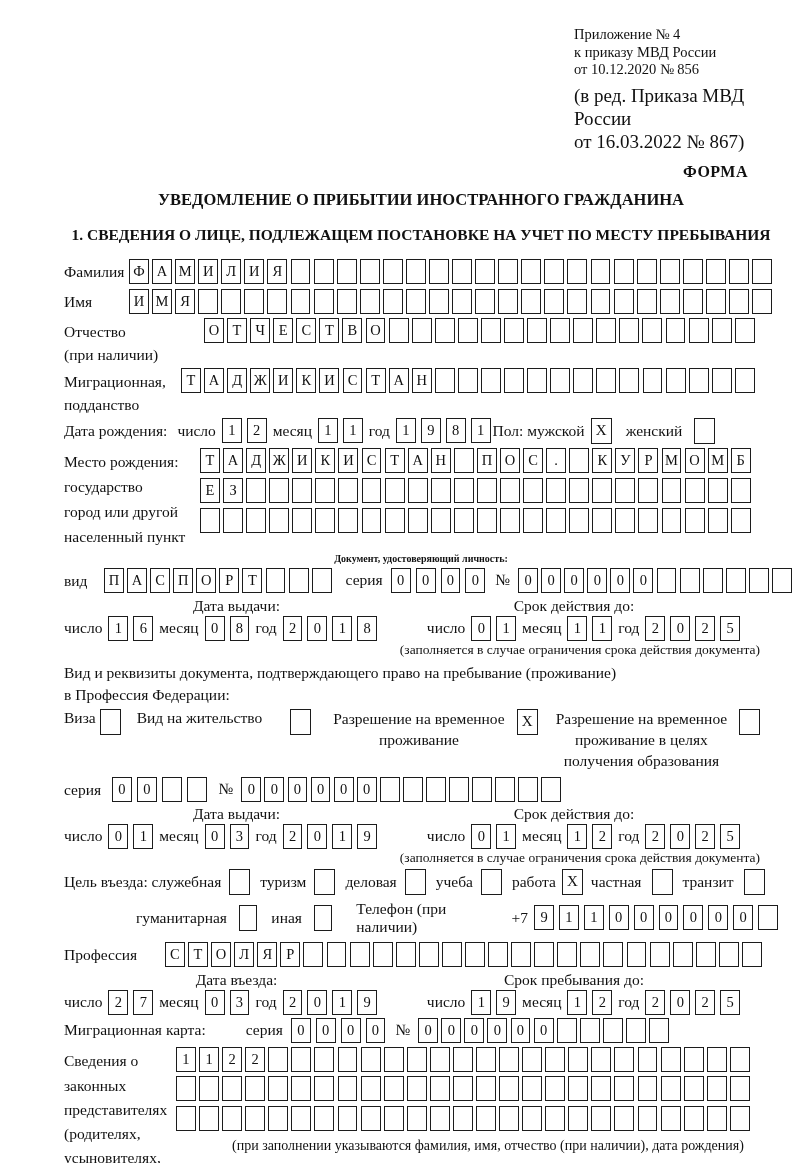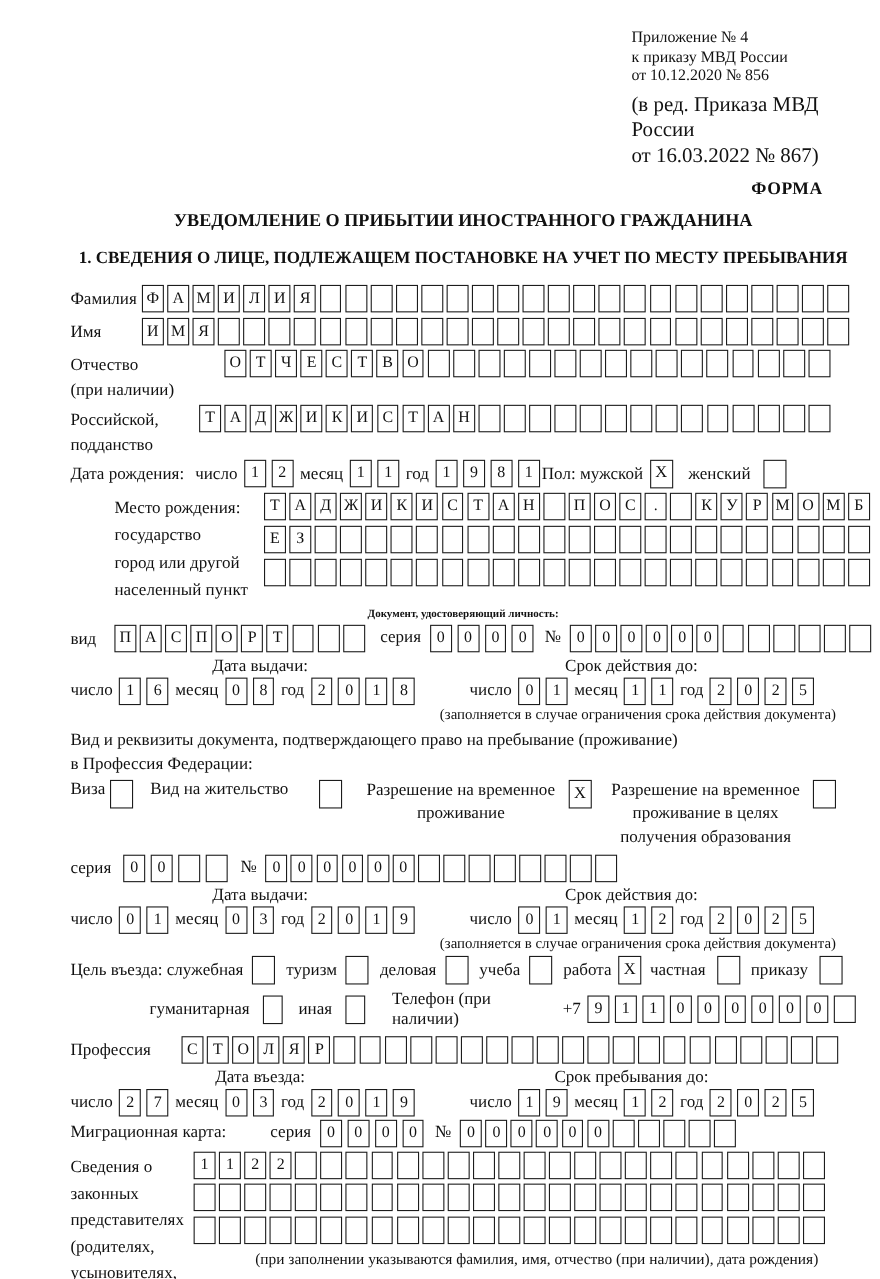--- a/index.html
+++ b/index.html
@@ -41,21 +41,21 @@
   .cbx{
     display:inline-block;box-sizing:border-box;
     width:21px;height:26px;border:1.7px solid #1c1c1c;
     text-align:center;line-height:23px;font-size:15px;background:#fff;
   }
   .cellcol .cells{margin-bottom:4.6px;}
 
   .w64{min-width:65px;}
   .w139{min-width:140px;}
   .w116{min-width:117px;}
-  .w135{min-width:136px;margin-left:40px;}
+  .w135{min-width:136px;}
   .w100{min-width:101px;}
   .w112{min-width:112px;}
 
   .dhdr{display:flex;margin-bottom:1px;}
   .dhdr .h1{width:345px;text-align:center;}
   .dhdr .h2{width:330px;text-align:center;}
   .dgroup{display:inline-flex;align-items:center;gap:6px;white-space:nowrap;}
   .drow{display:flex;align-items:center;margin-bottom:1px;}
   .drow .right{margin-left:auto;margin-right:38px;}
   .note{ text-align:right;font-size:13.5px;padding-right:18px;line-height:1.2;margin-bottom:4px;}
@@ -183,21 +183,21 @@
         <span class="cell"></span>
         <span class="cell"></span>
         <span class="cell"></span>
         <span class="cell"></span>
         <span class="cell"></span>
       </span>
   </div>
 
   <div class="row">
     <span class="lbl-block w116">
-      <span class="lline">Российской,</span>
+      <span class="lline">Миграционная,</span>
       <span class="lline">подданство</span>
     </span>
     <span class="cells">
         <span class="cell">Т</span>
         <span class="cell">А</span>
         <span class="cell">Д</span>
         <span class="cell">Ж</span>
         <span class="cell">И</span>
         <span class="cell">К</span>
         <span class="cell">И</span>
@@ -524,21 +524,21 @@
     <span style="margin-left:10px">туризм</span>
     <span class="cbx" style="margin-left:8px"></span>
     <span style="margin-left:10px">деловая</span>
     <span class="cbx" style="margin-left:8px"></span>
     <span style="margin-left:10px">учеба</span>
     <span class="cbx" style="margin-left:8px"></span>
     <span style="margin-left:10px">работа</span>
     <span class="cbx" style="margin-left:6px">X</span>
     <span style="margin-left:8px">частная</span>
     <span class="cbx" style="margin-left:10px"></span>
-    <span style="margin-left:10px">приказу</span>
+    <span style="margin-left:10px">транзит</span>
     <span class="cbx" style="margin-left:10px"></span>
   </div>
 
   <div class="row vcenter" style="margin-bottom:5px;padding-left:72px">
     <span>гуманитарная</span>
     <span class="cbx" style="margin-left:12px"></span>
     <span style="margin-left:14px">иная</span>
     <span class="cbx" style="margin-left:12px"></span>
     <span style="margin-left:24px">Телефон (при наличии)</span>
     <span style="margin-left:22px">+7</span>

